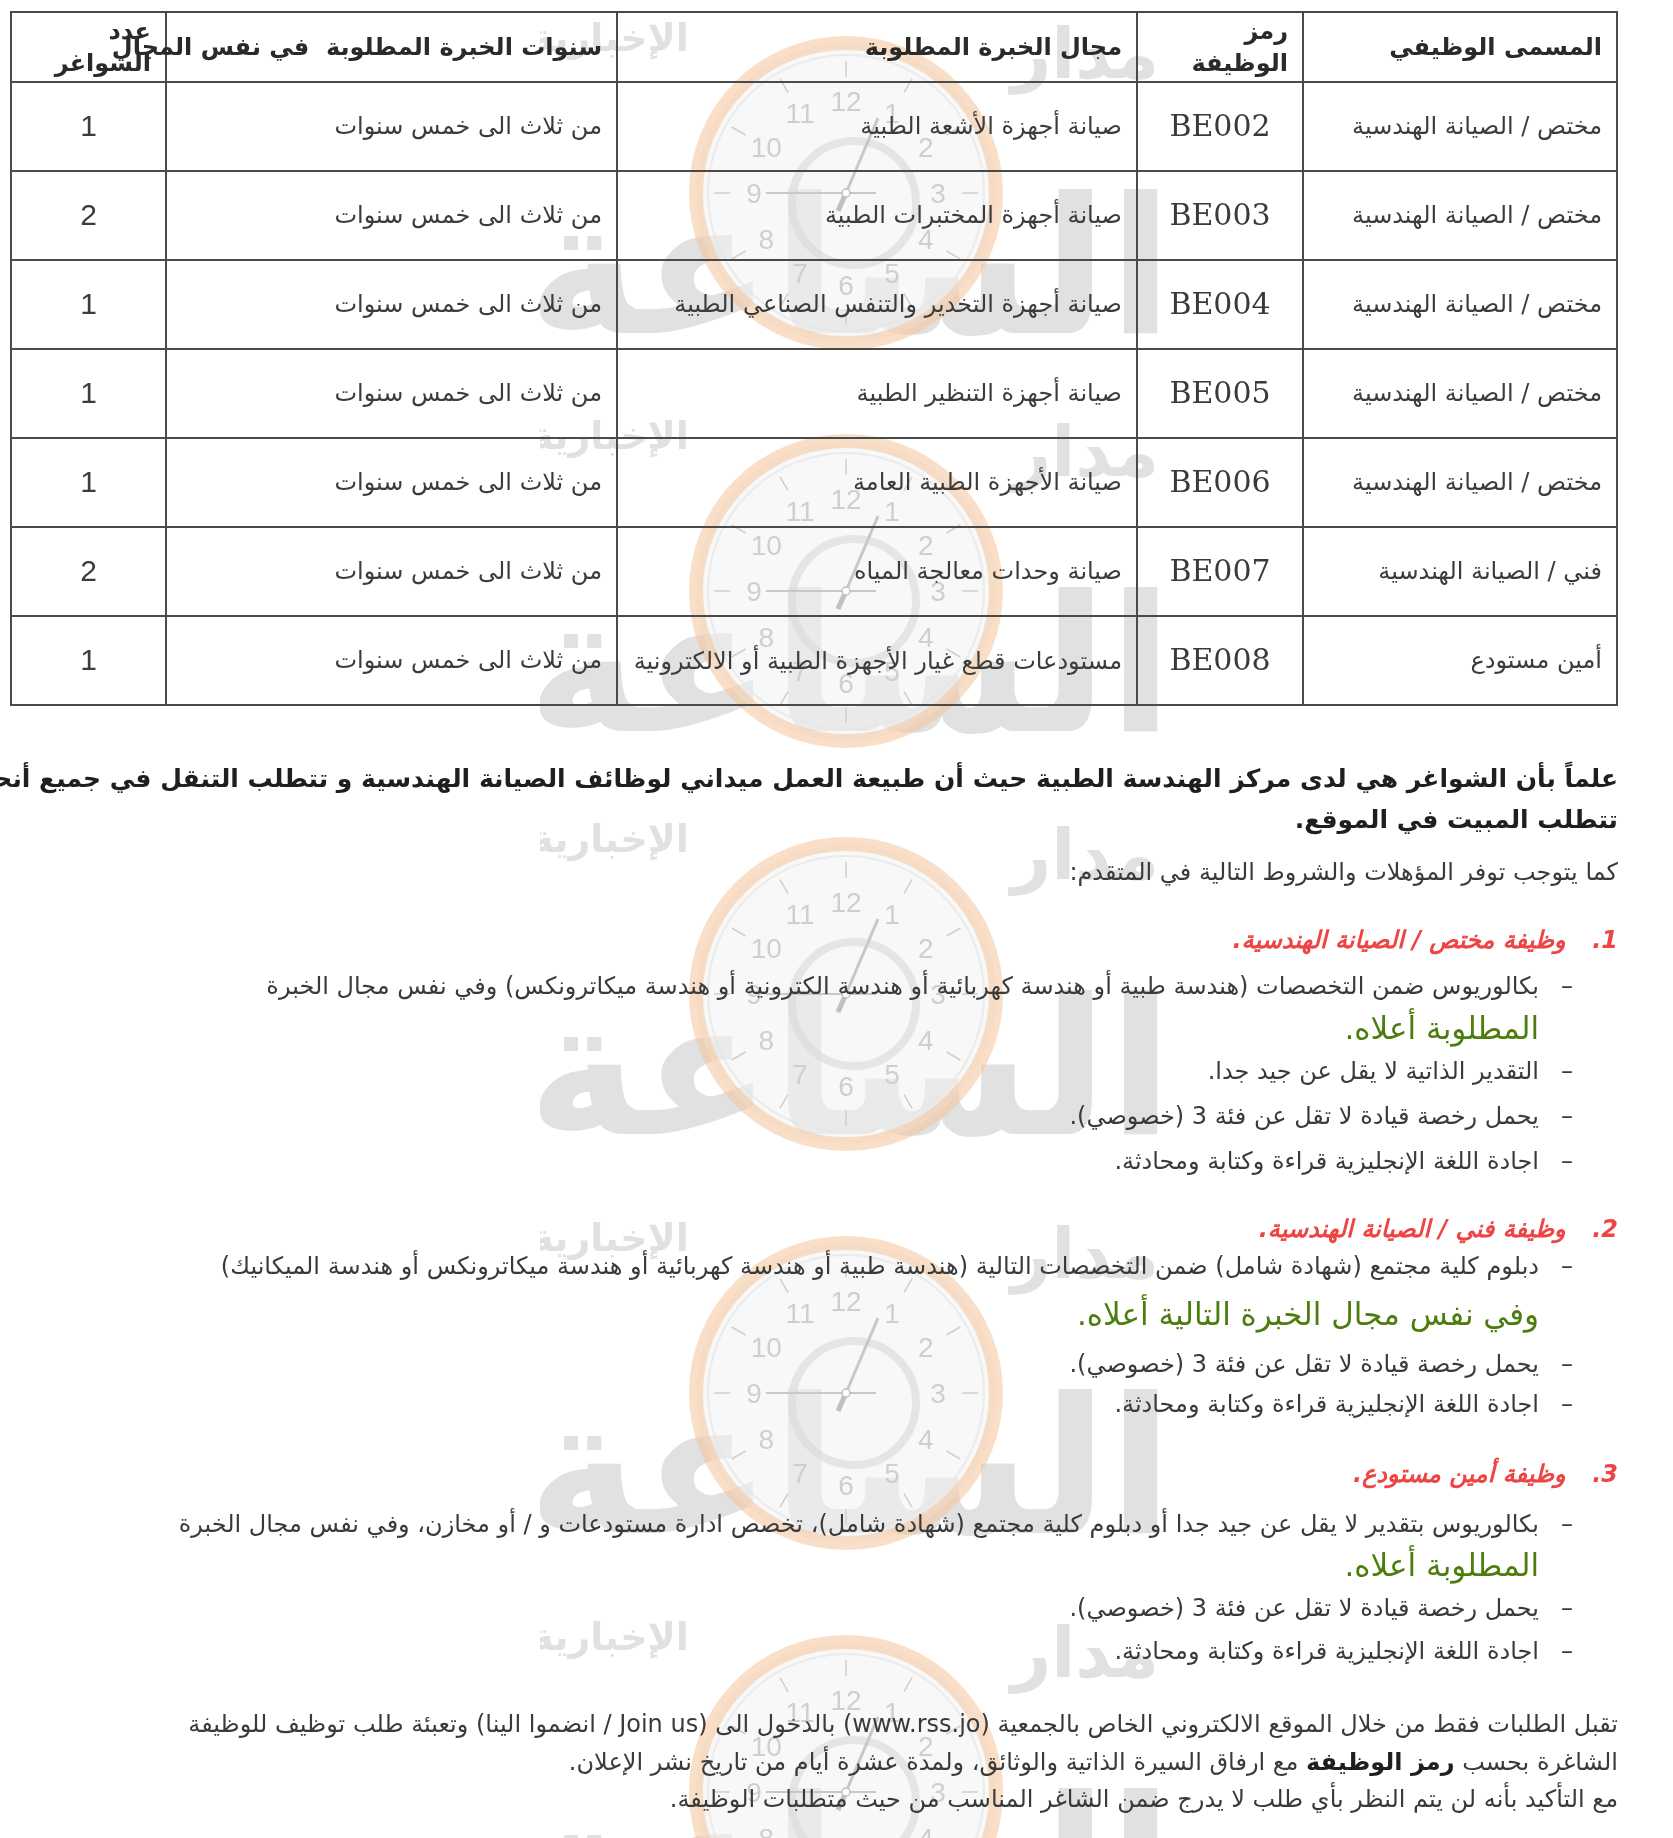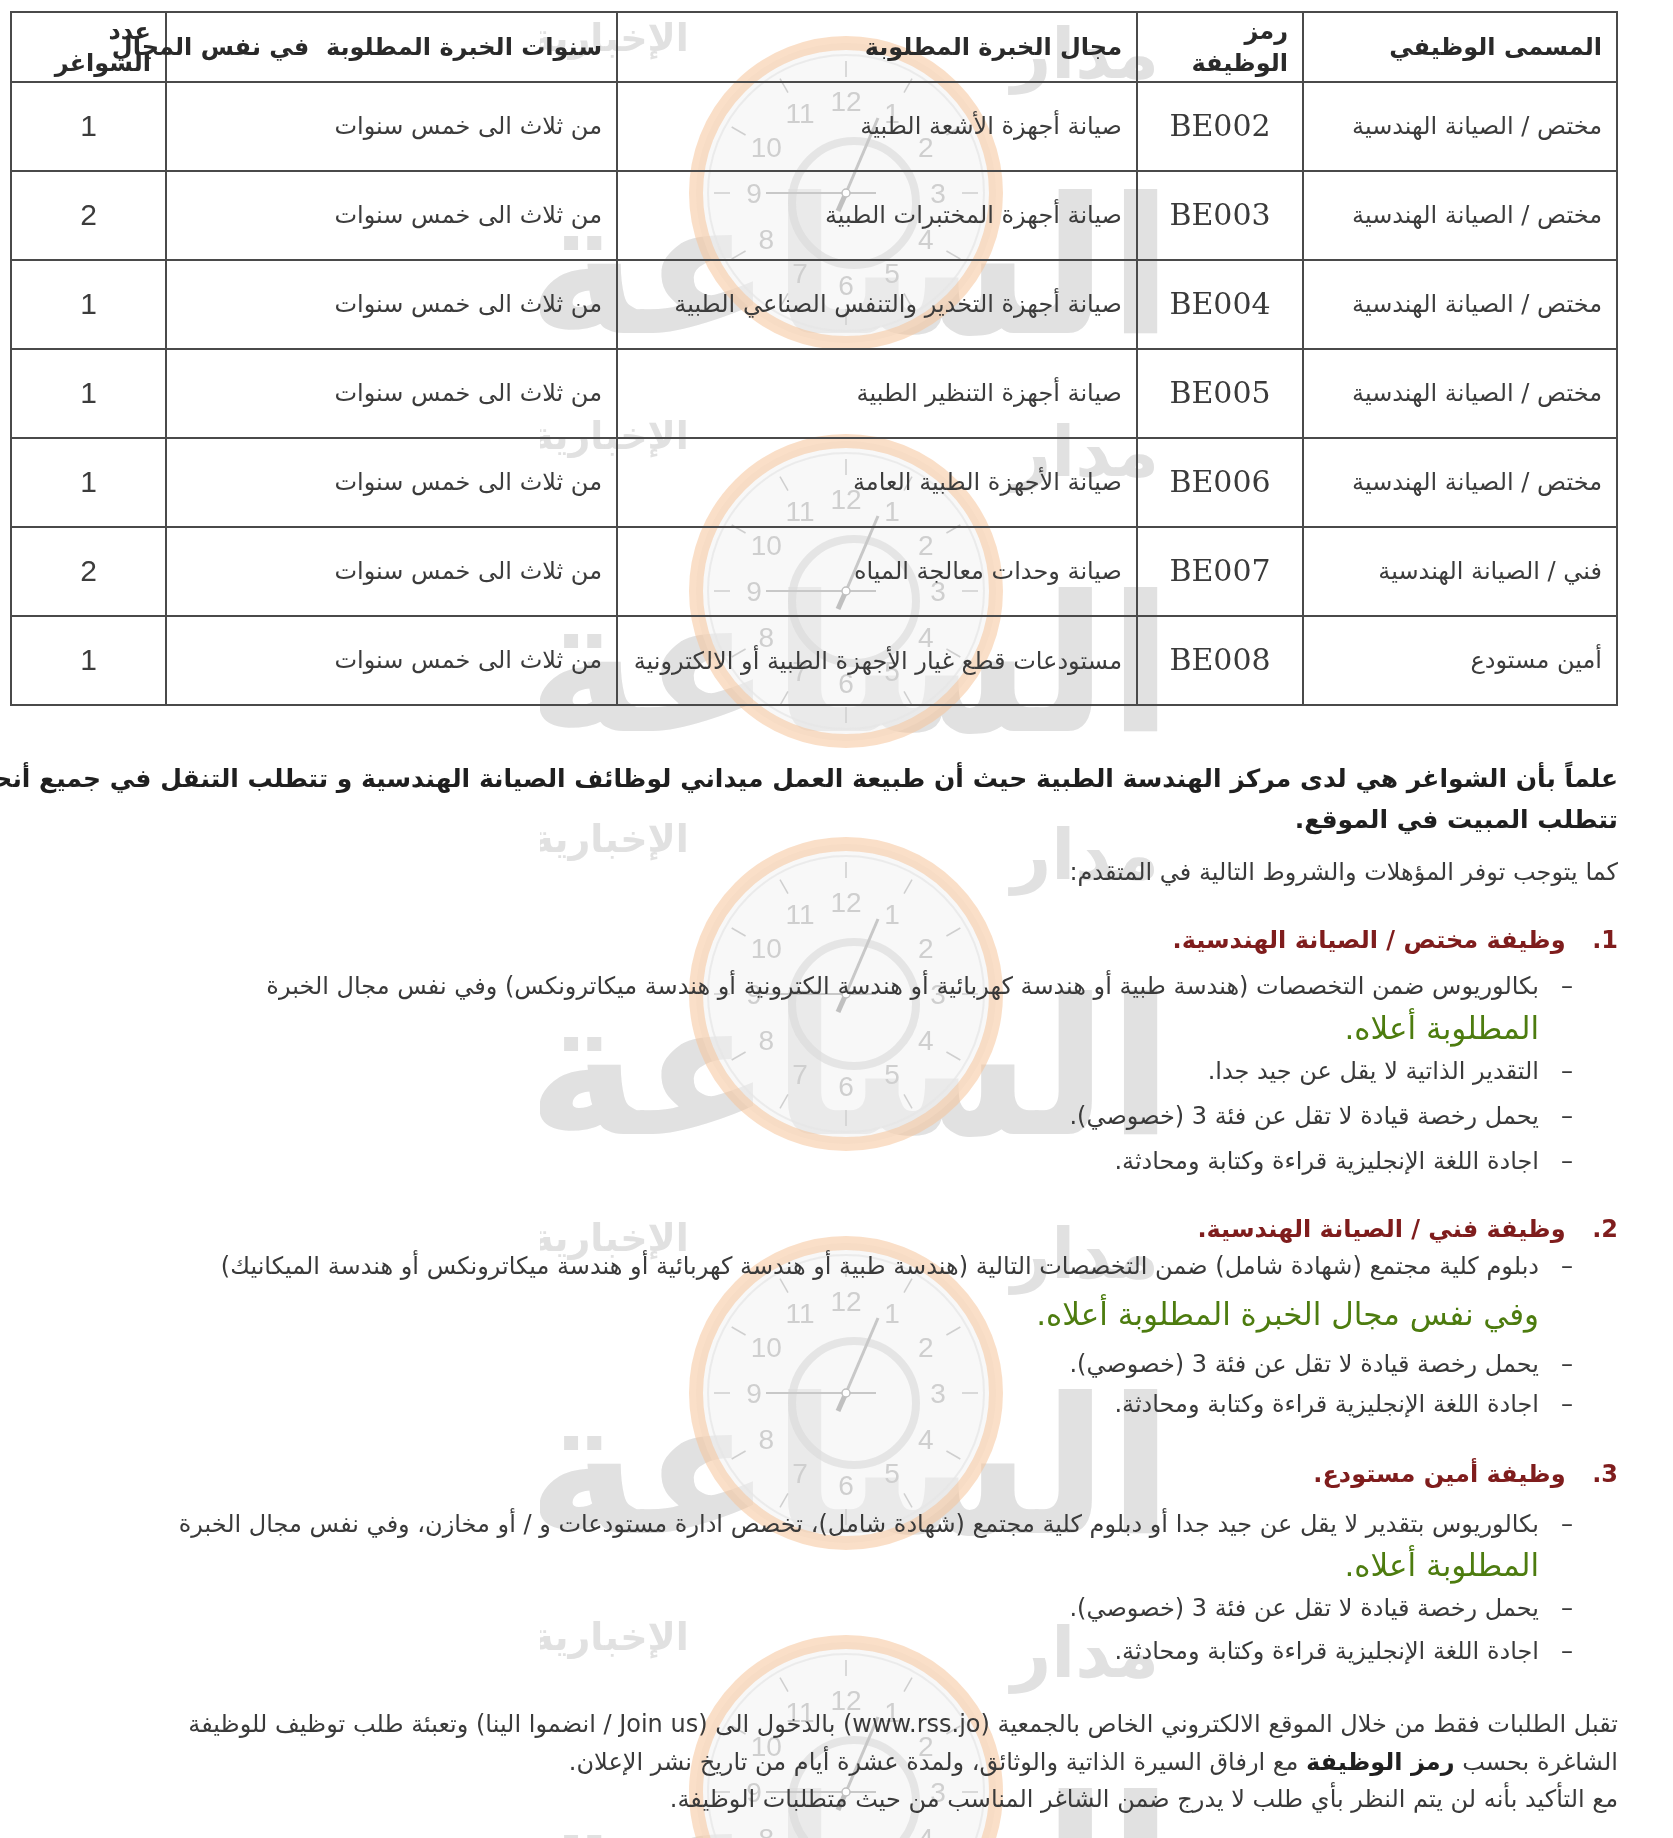--- a/index.html
+++ b/index.html
@@ -22,21 +22,21 @@
     border: 2px solid #4a4a4a; padding: 0 14px; text-align: right;
     font-size: 24px; color: #3c3c3c; vertical-align: middle; line-height: 1.35;
   }
   table.jobs th { height: 68px; font-weight: bold; color: #2a2a2a; font-size: 24px; }
   table.jobs td { height: 87px; text-align: right; }
   table.jobs td.code { text-align: center; font-family: "DejaVu Serif", "Liberation Serif", serif; font-size: 30px; color: #3a3a3a; margin-left: 16px; }
   table.jobs td.count { text-align: center; font-family: "Liberation Sans", sans-serif; font-size: 30px; }
 
   .para { position: absolute; right: 55px; direction: rtl; text-align: right; font-size: 24px; color: #3a3a3a; white-space: nowrap; }
   .bold { font-weight: bold; color: #1f1f1f; font-size: 25px; }
-  .section-heading { position: absolute; right: 55px; direction: rtl; font-size: 24px; font-weight: bold; color: #7f1d1d; white-space: nowrap; }
+  .section-heading { position: absolute; right: 55px; direction: rtl; font-size: 24px; font-weight: bold; color: #ef4444; white-space: nowrap; font-style: italic; }
   .section-heading .num { display: inline-block; width: 44px; text-align: right; font-weight: bold; }
   .bullet { position: absolute; right: 100px; direction: rtl; font-size: 24px; color: #3a3a3a; white-space: nowrap; }
   .bullet .dash { display: inline-block; width: 34px; text-align: right; }
   .cont { position: absolute; right: 134px; direction: rtl; font-size: 31px; color: #4d7c0f; white-space: nowrap; }
 </style>
 </head>
 <body>
 
 <div class="wm-layer">
   <div class="wm" style="top:-7px">
@@ -326,21 +326,21 @@
     <span class="dash">–</span><span>اجادة اللغة الإنجليزية قراءة وكتابة ومحادثة.</span>
   </div>
 
   <div class="section-heading" style="top:1215px">
     <span class="num">2.</span>
     <span>وظيفة فني / الصيانة الهندسية.</span>
   </div>
   <div class="bullet" style="top:1252px">
     <span class="dash">–</span><span>دبلوم كلية مجتمع (شهادة شامل) ضمن التخصصات التالية (هندسة طبية أو هندسة كهربائية أو هندسة ميكاترونكس أو هندسة الميكانيك)</span>
   </div>
-  <div class="cont" style="top:1296px">وفي نفس مجال الخبرة المطلوبة أعلاه.</div>
+  <div class="cont" style="top:1296px">وفي نفس مجال الخبرة التالية أعلاه.</div>
   <div class="bullet" style="top:1350px">
     <span class="dash">–</span><span>يحمل رخصة قيادة لا تقل عن فئة 3 (خصوصي).</span>
   </div>
   <div class="bullet" style="top:1390px">
     <span class="dash">–</span><span>اجادة اللغة الإنجليزية قراءة وكتابة ومحادثة.</span>
   </div>
 
   <div class="section-heading" style="top:1460px">
     <span class="num">3.</span>
     <span>وظيفة أمين مستودع.</span>

